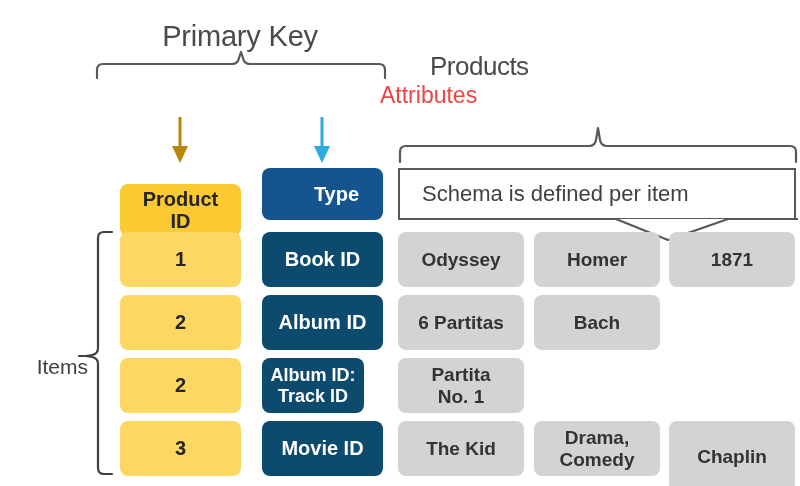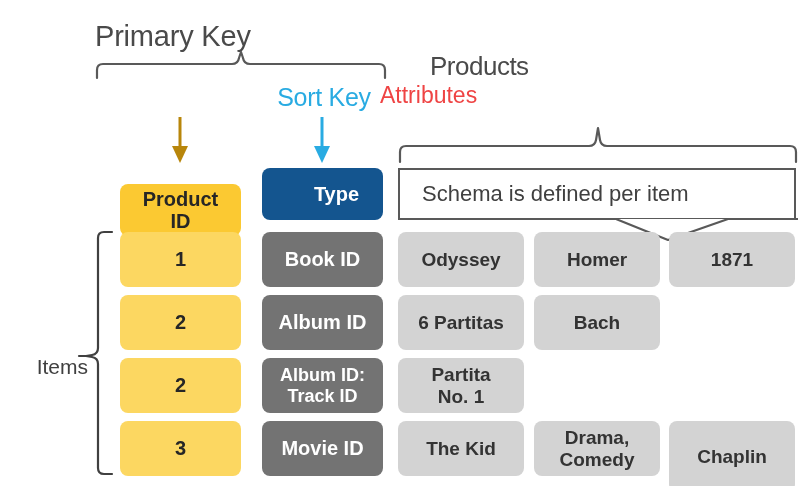--- a/index.html
+++ b/index.html
@@ -13,21 +13,21 @@
     height: 486px;
     background: #ffffff;
     font-family: "Liberation Sans", sans-serif;
     overflow: hidden;
   }
   .abs { position: absolute; }
 
   
   #primary-key-label {
     left: 95px; top: 20px; width: 290px;
-    text-align: left;
+    text-align: center;
     font-size: 29px;
     color: #4a4a4a;
     letter-spacing: -0.2px;
   }
   #products-title {
     left: 400px; top: 18px; width: 400px;
     text-align: left;
     padding-left: 30px;
     box-sizing: border-box;
     font-size: 26px;
@@ -91,21 +91,21 @@
     font-size: 20px;
     padding-left: 28px;
   }
   .cell-pk {
     background: #FCD761;
     color: #262626;
     font-weight: bold;
     font-size: 20px;
   }
   .cell-sk {
-    background: #737373;
+    background: #0c4a6e;
     color: #ffffff;
     font-weight: bold;
     font-size: 20px;
   }
   .cell-attr {
     background: #D3D3D3;
     color: #333333;
     font-weight: bold;
     font-size: 19px;
   }
@@ -129,21 +129,20 @@
 </head>
 <body>
 
 <div id="canvas">
 
   <div class="abs" id="primary-key-label">Primary Key</div>
 
   <div class="abs" id="products-title">Products</div>
 
 
-  <div class="abs" id="sort-key-label">Sort Key</div>
 
   <div class="abs" id="attributes-label">Attributes</div>
 
   <div class="abs" id="items-label">Items</div>
 
   <svg class="abs" id="brace-layer" viewBox="0 0 800 486">
 
     <path d="M 97 78 L 97 70 Q 97 64 103 64 L 232 64 Q 238 64 239 58 L 241 52
              L 243 58 Q 244 64 250 64 L 379 64 Q 385 64 385 70 L 385 78" fill="none" stroke="#595959" stroke-width="2.2" stroke-linecap="round" stroke-linejoin="round"></path>
 
@@ -180,21 +179,21 @@
   <div class="abs cell cell-attr" style="left:398px; top:232px; width:126px; height:55px;">Odyssey</div>
   <div class="abs cell cell-attr" style="left:534px; top:232px; width:126px; height:55px;">Homer</div>
   <div class="abs cell cell-attr" style="left:669px; top:232px; width:126px; height:55px;">1871</div>
 
   <div class="abs cell cell-pk" style="left:120px; top:295px; width:121px; height:55px;">2</div>
   <div class="abs cell cell-sk" style="left:262px; top:295px; width:121px; height:55px;">Album  ID</div>
   <div class="abs cell cell-attr" style="left:398px; top:295px; width:126px; height:55px;">6 Partitas</div>
   <div class="abs cell cell-attr" style="left:534px; top:295px; width:126px; height:55px;">Bach</div>
 
   <div class="abs cell cell-pk" style="left:120px; top:358px; width:121px; height:55px;">2</div>
-  <div class="abs cell cell-sk" style="left:262px; top:358px; width:121px; height:55px; font-size:18px;">Album  ID:<br>Track ID</div>
+  <div class="abs cell cell-sk" style="left:262px; top:358px; width:102px; height:55px; font-size:18px;">Album  ID:<br>Track ID</div>
   <div class="abs cell cell-attr" style="left:398px; top:358px; width:126px; height:55px;">Partita<br>No. 1</div>
 
   <div class="abs cell cell-pk" style="left:120px; top:421px; width:121px; height:55px;">3</div>
   <div class="abs cell cell-sk" style="left:262px; top:421px; width:121px; height:55px;">Movie ID</div>
   <div class="abs cell cell-attr" style="left:398px; top:421px; width:126px; height:55px;">The Kid</div>
   <div class="abs cell cell-attr" style="left:534px; top:421px; width:126px; height:55px;">Drama,<br>Comedy</div>
   <div class="abs cell cell-attr" style="left:669px; top:421px; width:126px; height:71px;">Chaplin</div>
 
 </div>
 

